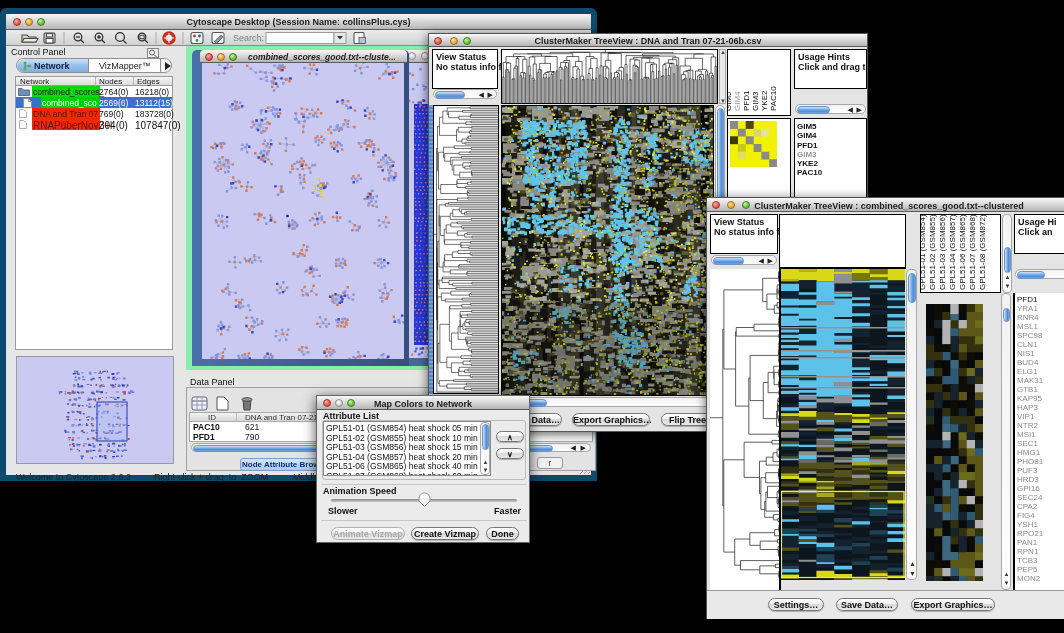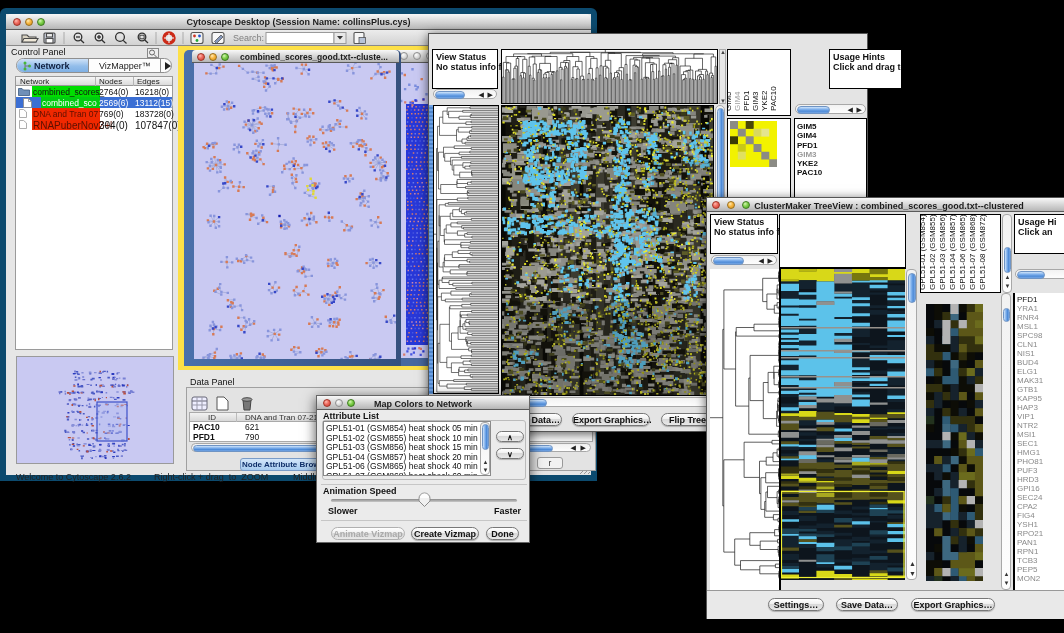--- a/index.html
+++ b/index.html
@@ -157,21 +157,21 @@
   <div class="abs s9" style="left:148px;top:458px;color:#222;">Right-click + drag&nbsp; to&nbsp; ZOOM</div>
   <div class="abs s9" style="left:287px;top:458px;color:#222;">Middle-</div>
   <svg class="abs" style="right:1px;bottom:1px;" width="12" height="12" viewBox="0 0 12 12">
       <g stroke="#999" stroke-width="1">
         <line x1="2" y1="12" x2="12" y2="2"></line>
         <line x1="6" y1="12" x2="12" y2="6"></line>
         <line x1="10" y1="12" x2="12" y2="10"></line>
       </g>
     </svg>
 
-  <div class="abs" style="left:172px;top:32px;width:424px;height:324px;background:#fde047;overflow:hidden;">
+  <div class="abs" style="left:180px;top:32px;width:424px;height:324px;background:#86efac;overflow:hidden;font-style:italic;">
 
     <div class="abs" style="left:216px;top:4px;width:160px;height:316px;background:#47689f;">
       <div class="tbar" style="height:13px;position:relative;border-radius:4px 4px 0 0;">
         <span class="tl o" style="left:6px;top:2px;width:8px;height:8px;"></span>
         <span class="tl o" style="left:19px;top:2px;width:8px;height:8px;"></span>
         <span class="tl o" style="left:32px;top:2px;width:8px;height:8px;"></span>
       </div>
       <div class="abs" style="left:3px;top:13px;right:3px;bottom:8px;background:#c9c9f2;overflow:hidden;">
         <svg width="45" height="304" viewBox="0 0 45 304">
             <path d="M34.6 4.5h2.4v2.4h-2.4zM11.1 20.6h2.4v2.4h-2.4zM3.6 9.2h2.4v2.4h-2.4zM19.6 23h2.4v2.4h-2.4zM35.6 22.1h2.4v2.4h-2.4zM3 36.8h2.4v2.4h-2.4zM28.3 30h2.4v2.4h-2.4zM17.2 21.6h2.4v2.4h-2.4zM6.9 24.9h2.4v2.4h-2.4zM38.8 30.3h2.4v2.4h-2.4zM14.3 5.1h2.4v2.4h-2.4zM0.3 29.9h2.4v2.4h-2.4zM18.3 25.2h2.4v2.4h-2.4z" fill="#7c8ede"></path>
@@ -237,20 +237,26 @@
       <div class="thumbh" style="left:1px;top:0.5px;width:360px;height:7px;"></div>
       <span class="abs" style="right:14px;top:0px;font-size:7px;color:#222;">◀</span>
       <span class="abs" style="right:4px;top:0px;font-size:7px;color:#222;">▶</span>
     </div>
     <div class="abs" style="left:53px;top:70px;width:86px;height:13px;background:linear-gradient(#d2e6fa,#a8ccf0);border:1px solid #7a9cc8;border-radius:3px;text-align:center;font-size:8px;font-weight:bold;color:#10306a;white-space:nowrap;overflow:hidden;line-height:12px;">Node Attribute Brows</div>
     <div class="abs" style="left:350px;top:69px;width:26px;height:12px;background:#f2f2f2;border:1px solid #999;border-radius:3px;text-align:center;font-size:8.5px;color:#333;">r</div>
   </div>
 </div>
 
 <div class="abs" style="left:428px;top:33px;width:440px;height:399px;background:#e4e4e4;border:1px solid #555;box-shadow:0 2px 10px rgba(0,0,0,0.65);">
+  <div class="tbar" style="height:13px;position:relative;">
+    <span class="tl r" style="left:5px;top:2.5px;"></span>
+    <span class="tl y" style="left:21px;top:2.5px;"></span>
+    <span class="tl g" style="left:34px;top:2.5px;"></span>
+    <div class="wtitle s9" style="left:0;right:0;top:2px;text-align:center;">ClusterMaker TreeView : DNA and Tran 07-21-06b.csv</div>
+  </div>
 
   <div class="wbox" style="left:3px;top:15px;width:66px;height:40px;">
     <div class="s9" style="margin:2px 0 0 3px;color:#111;font-weight:bold;">View Status</div>
     <div class="s9" style="margin:0 0 0 3px;color:#111;font-weight:bold;white-space:nowrap;">No status info f</div>
   </div>
   <div class="sbtrack" style="left:4px;top:55px;width:64px;height:10px;">
     <div class="thumbh" style="left:1px;top:0.5px;width:30px;height:8px;"></div>
     <span class="abs" style="right:12px;top:1px;font-size:7px;color:#222;">◀</span>
     <span class="abs" style="right:3px;top:1px;font-size:7px;color:#222;">▶</span>
   </div>
@@ -268,21 +274,21 @@
 
   <div class="wbox" style="left:298px;top:15px;width:64px;height:67px;overflow:hidden;">
     <span class="vlab" style="left:5px;top:52px;color:#111;">GIM5</span>
     <span class="vlab" style="left:14px;top:52px;color:#9a9a9a;">GIM4</span>
     <span class="vlab" style="left:23px;top:52px;color:#111;">PFD1</span>
     <span class="vlab" style="left:32px;top:52px;color:#111;">GIM3</span>
     <span class="vlab" style="left:41px;top:52px;color:#111;">YKE2</span>
     <span class="vlab" style="left:50px;top:52px;color:#111;">PAC10</span>
   </div>
 
-  <div class="wbox" style="left:365px;top:15px;width:73px;height:40px;overflow:hidden;margin-left:35px;">
+  <div class="wbox" style="left:365px;top:15px;width:73px;height:40px;overflow:hidden;">
     <div class="s9" style="margin:2px 0 0 3px;color:#111;font-weight:bold;">Usage Hints</div>
     <div class="s9" style="margin:0 0 0 3px;color:#111;font-weight:bold;white-space:nowrap;">Click and drag tc</div>
   </div>
   <div class="sbtrack" style="left:366px;top:70px;width:71px;height:10px;">
     <div class="thumbh" style="left:1px;top:0.5px;width:33px;height:8px;"></div>
     <span class="abs" style="right:12px;top:1px;font-size:7px;color:#222;">◀</span>
     <span class="abs" style="right:3px;top:1px;font-size:7px;color:#222;">▶</span>
   </div>
   <div class="wbox" style="left:298px;top:84px;width:64px;height:276px;"></div>
 

